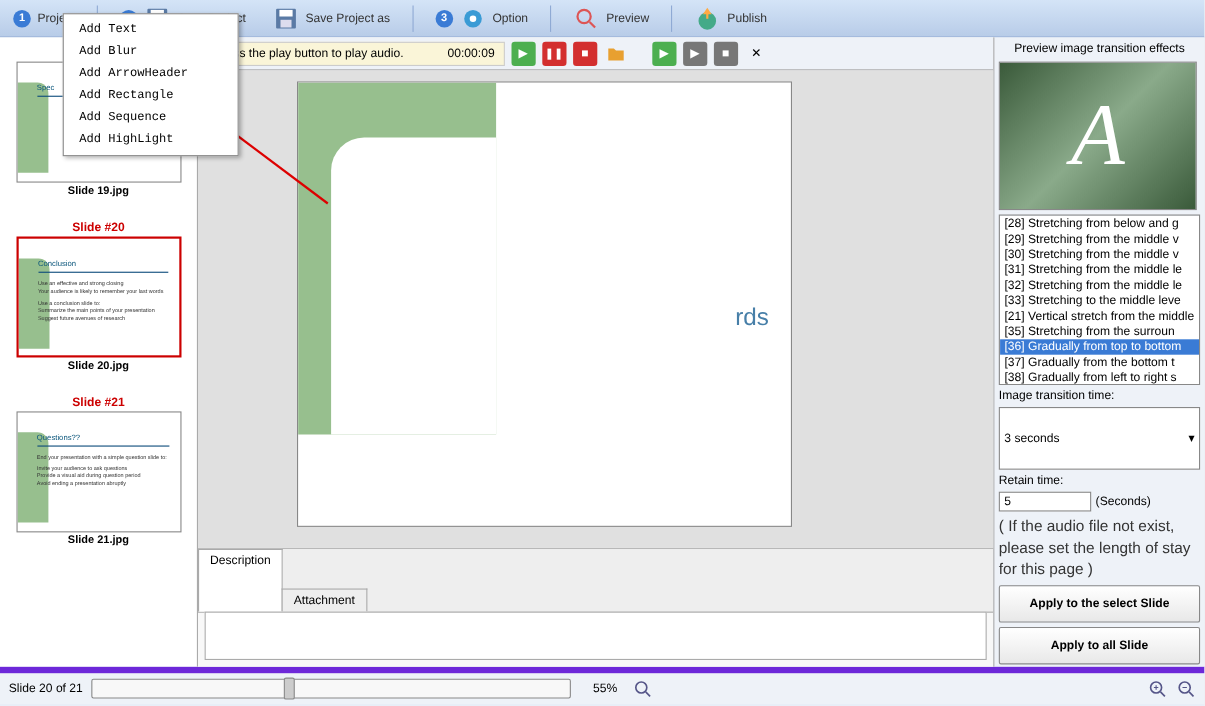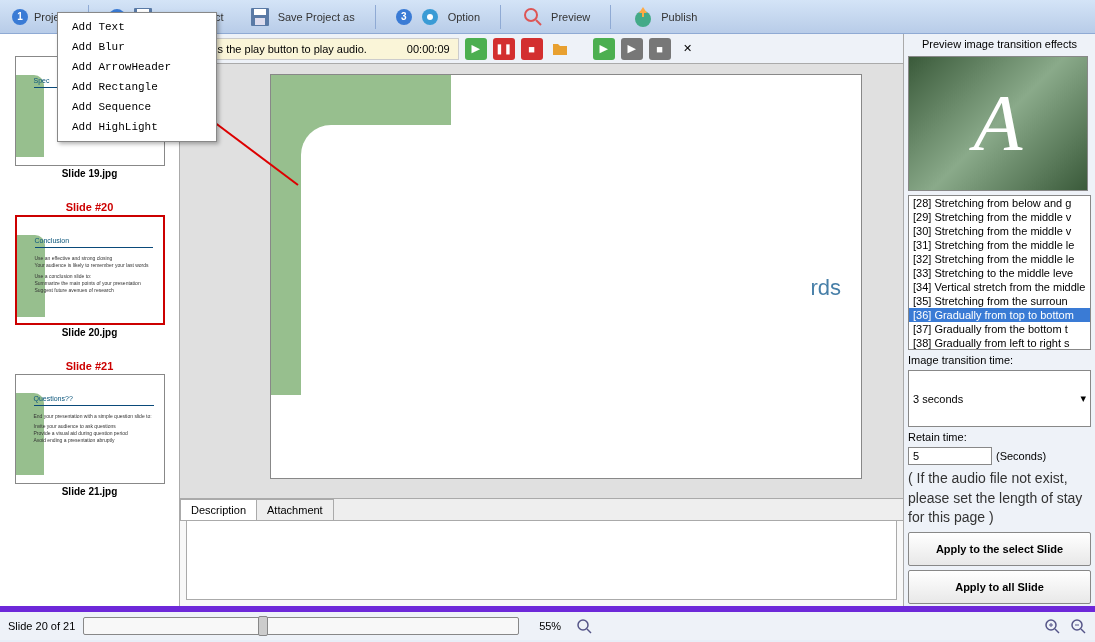--- a/index.html
+++ b/index.html
@@ -37,33 +37,33 @@
 
 .audio-bar { height: 30px; display: flex; align-items: center; gap: 6px; padding: 0 6px; border-bottom: 1px solid #aaa; background: #eef2f8; }
 .audio-text-box { background: #faf5d8; border: 1px solid #ccc; padding: 4px 8px; display: flex; gap: 40px; align-items: center; }
 .audio-btn { width: 22px; height: 22px; border-radius: 3px; display: flex; align-items: center; justify-content: center; cursor: pointer; }
 .btn-play { background: #4caf50; color: #fff; }
 .btn-pause { background: #d32f2f; color: #fff; font-size: 10px; }
 .btn-stop { background: #d32f2f; color: #fff; }
 
 
 .canvas-area { flex: 1; background: #e0e0e0; overflow: auto; padding: 10px 0 0 90px; position: relative; }
-.slide-canvas { width: 592px; height: 405px; background: #fff; border: 1px solid #888; position: relative; overflow: hidden; }
+.slide-canvas { width: 450px; height: 405px; background: #fff; border: 1px solid #888; position: relative; overflow: hidden; }
 .canvas-green { position: absolute; left: 0; top: 0; width: 180px; height: 320px; background: #97bf8e; }
 .canvas-green::after { content: ''; position: absolute; right: 0; bottom: 0; width: 150px; height: 270px; background: #fff; border-radius: 30px 0 0 0; }
 .canvas-text { position: absolute; right: 20px; top: 200px; color: #477fa8; font-size: 22px; }
 
 
 .red-arrow { position: absolute; left: 188px; top: 100px; z-index: 50; pointer-events: none; }
 
 
 .bottom-tabs { height: 108px; border-top: 1px solid #aaa; background: #f8f8f8; display: flex; flex-direction: column; }
 .tab-row { display: flex; background: #eee; border-bottom: 1px solid #aaa; }
 .tab { padding: 4px 10px; border: 1px solid #aaa; border-bottom: none; background: #fff; margin-right: -1px; cursor: pointer; }
-.tab:not(.active) { background: #eee; }
+.tab:not(.active) { background: #eee; margin-top: 36px; }
 .tab-content { flex: 1; background: #fff; border: 1px solid #aaa; margin: -1px 6px 6px 6px; }
 
 
 .right-panel { width: 192px; background: #eef2f8; border-left: 1px solid #aaa; padding: 2px 4px; display: flex; flex-direction: column; gap: 4px; }
 .preview-title { text-align: center; font-size: 11px; padding: 2px; }
 .preview-box { width: 180px; height: 135px; background: linear-gradient(135deg, #3a5a3a 0%, #6a8a6a 30%, #8aaa8a 50%, #6a8a6a 70%, #3a5a3a 100%); border: 1px solid #888; display: flex; align-items: center; justify-content: center; }
 .preview-letter { color: #fff; font-size: 80px; font-family: 'Times New Roman', serif; font-style: italic; }
 .transition-list { height: 155px; border: 1px solid #888; background: #fff; overflow-y: scroll; }
 .trans-item { padding: 1px 4px; white-space: nowrap; overflow: hidden; cursor: pointer; }
 .trans-item.selected { background: #3a7bd5; color: #fff; }
@@ -247,21 +247,21 @@
     <div class="preview-box">
         <div class="preview-letter">A</div>
       </div>
     <div class="transition-list" id="trans-list">
         <div class="trans-item">[28] Stretching from below and g</div>
         <div class="trans-item">[29] Stretching from the middle v</div>
         <div class="trans-item">[30] Stretching from the middle v</div>
         <div class="trans-item">[31] Stretching from the middle le</div>
         <div class="trans-item">[32] Stretching from the middle le</div>
         <div class="trans-item">[33] Stretching to the middle leve</div>
-        <div class="trans-item">[34] Vertical stretch from the middle</div>
+        <div class="trans-item">[21] Vertical stretch from the middle</div>
         <div class="trans-item">[35] Stretching from the surroun</div>
         <div class="trans-item selected">[36] Gradually from top to bottom</div>
         <div class="trans-item">[37] Gradually from the bottom t</div>
         <div class="trans-item">[38] Gradually from left to right s</div>
       </div>
     <div class="field-label">Image transition time:</div>
     <div class="dropdown">
         <span>3 seconds</span>
         <span>▾</span>
       </div>

